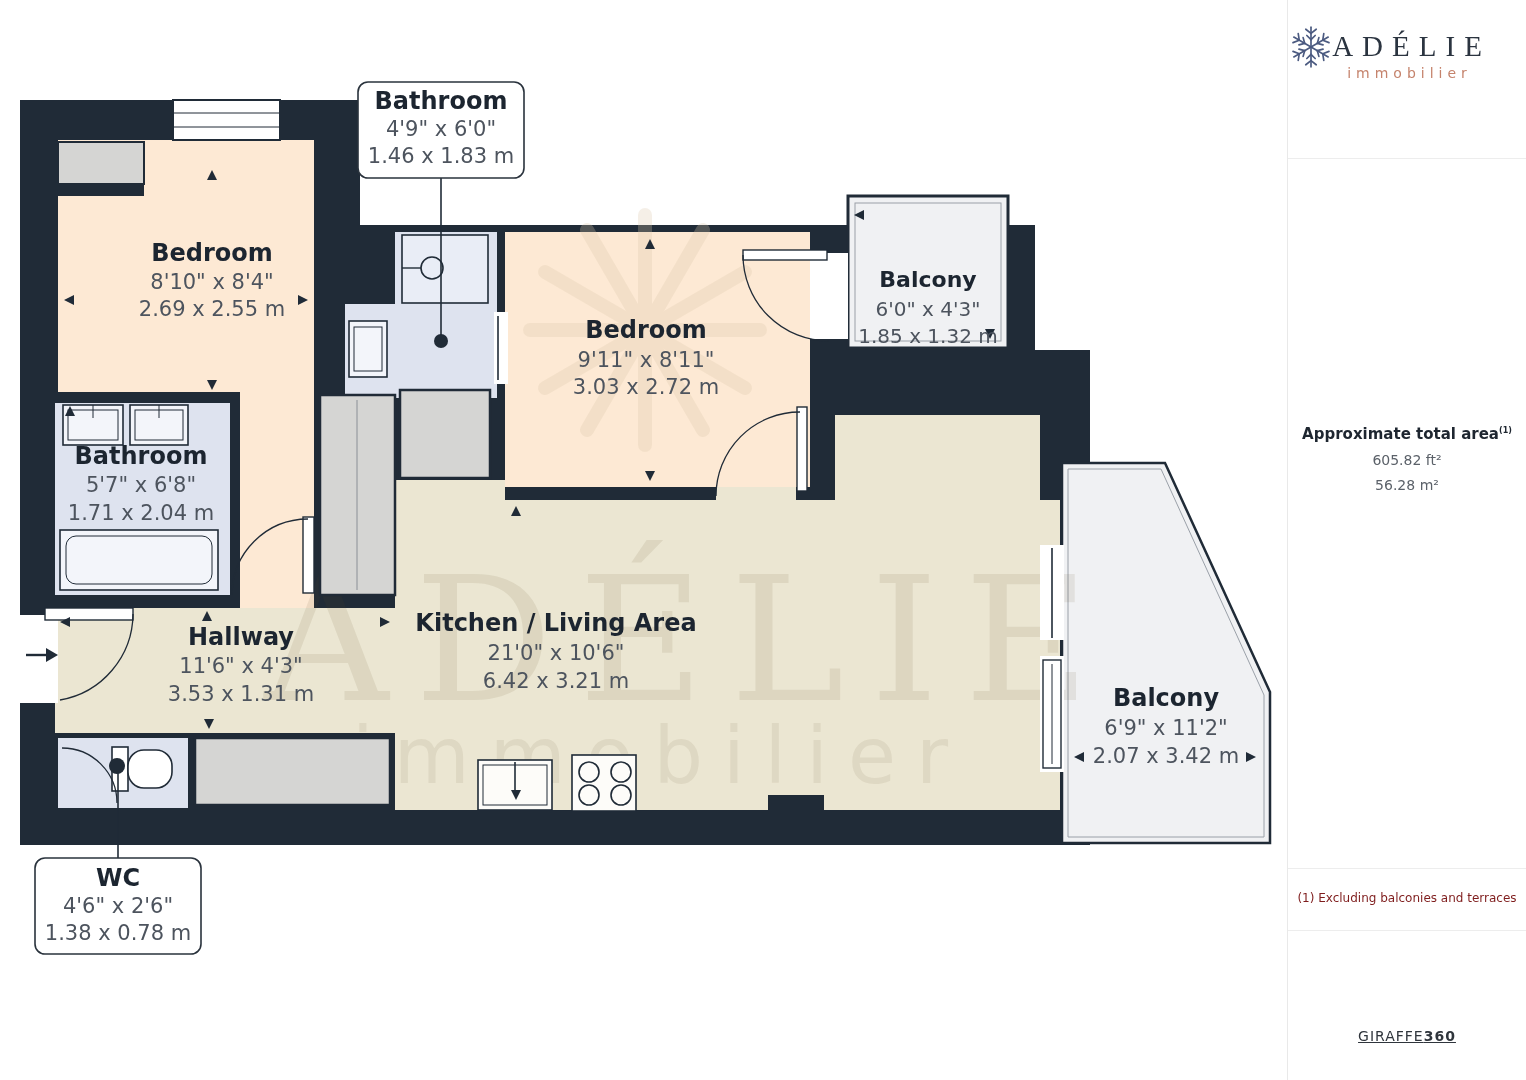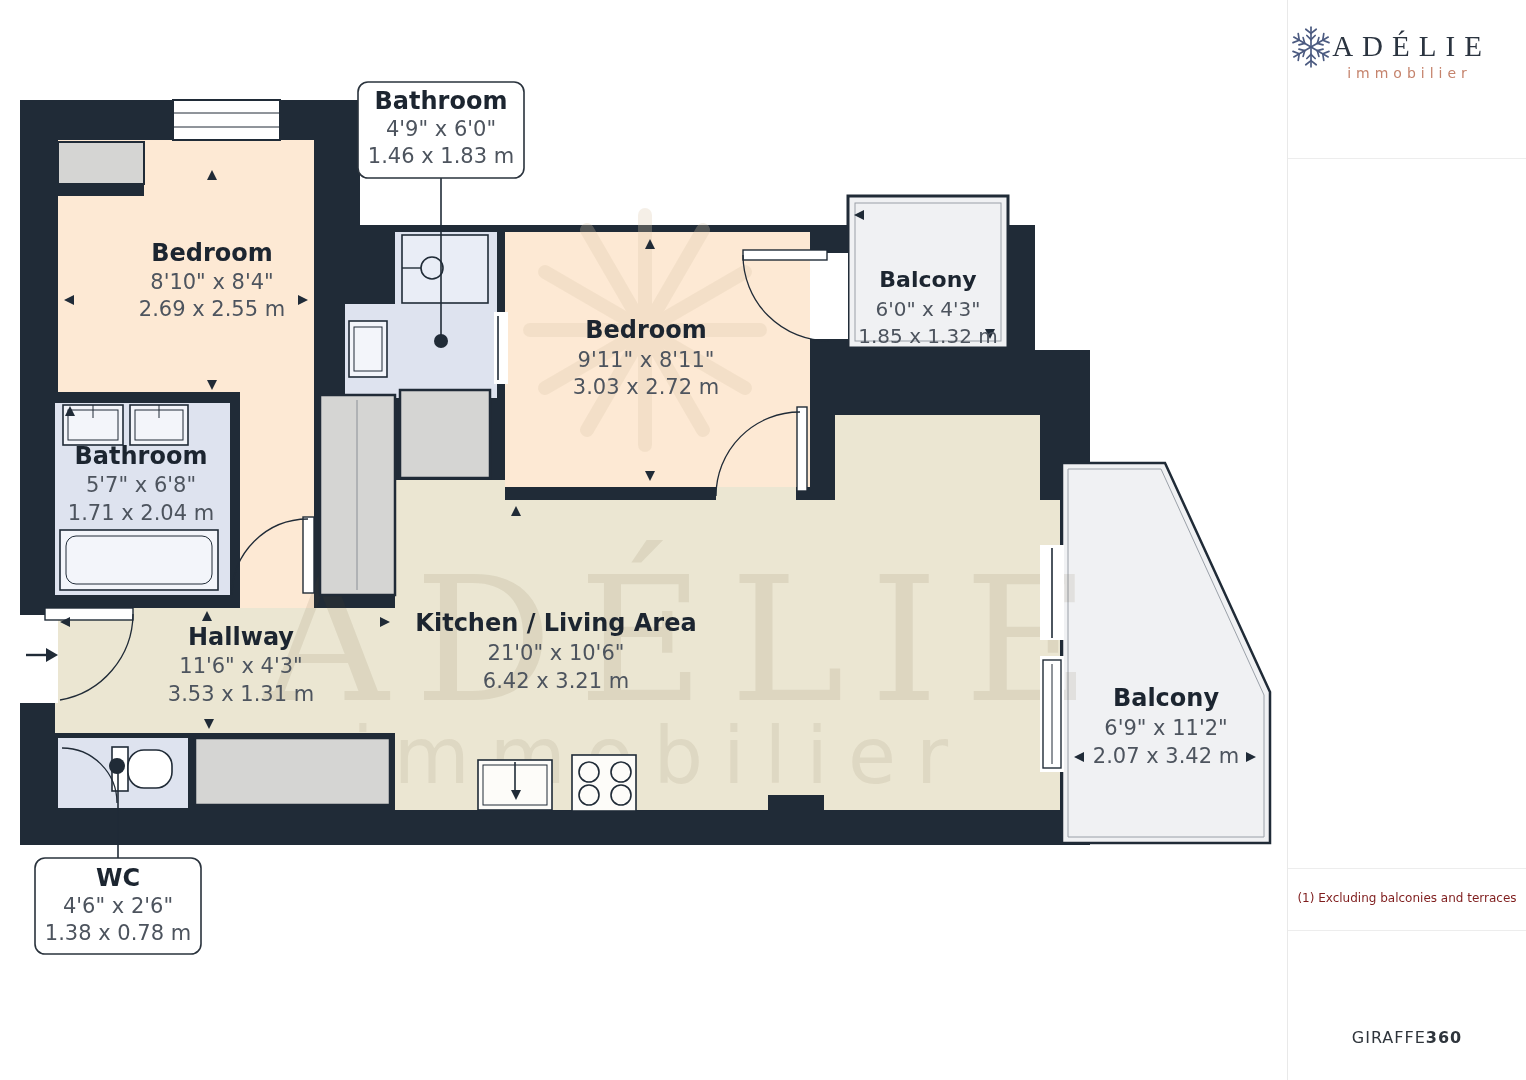--- a/index.html
+++ b/index.html
@@ -17,21 +17,21 @@
   .sb-tagline{font-size:14px;color:#c5836c;letter-spacing:5px;margin-top:2px;text-indent:5px;}
   .sb-area{position:absolute;top:425px;left:0;width:100%;text-align:center;color:#1e2630;}
   .sb-area-label{font-size:15px;font-weight:bold;}
   .sb-area-label sup{font-size:8px;}
   .sb-area-val{font-size:14px;color:#5b6169;margin-top:9px;}
   .sb-footnote{position:absolute;top:891px;left:0;width:100%;text-align:center;
                font-size:12px;color:#7f1d1d;}
   .sb-disclaimer{position:absolute;top:948px;left:19px;width:200px;text-align:center;
                  font-size:12.5px;line-height:1.45;color:#5d646e;}
   .sb-credit{position:absolute;top:1028px;left:0;width:100%;text-align:center;
-             font-size:16px;letter-spacing:1px;color:#2f353c;}
+             font-size:14px;letter-spacing:1px;color:#2f353c;text-decoration:underline;}
   .sb-credit b{font-weight:bold;}
 
   
   text.room-title{font-family:"DejaVu Sans",sans-serif;font-weight:bold;font-size:24px;fill:#1c2530;}
   text.room-dim{font-family:"DejaVu Sans",sans-serif;font-size:21px;fill:#4d545e;}
   text.wm-big{font-family:"DejaVu Serif","Liberation Serif",serif;font-size:172px;letter-spacing:26px;
               fill:rgba(96,78,44,0.10);}
   text.wm-small{font-family:"DejaVu Sans",sans-serif;font-size:78px;letter-spacing:20px;
                 fill:rgba(96,78,44,0.09);}
 </style>
@@ -266,20 +266,25 @@
               <line x1="22" y1="15" x2="26" y2="11"></line>
         </g>
       </g>
     </svg>
     <div class="sb-brand">ADÉLIE</div>
     <div class="sb-tagline">immobilier</div>
   </div>
 
   <div class="sb-divider" style="top:158px"></div>
 
+  <div class="sb-area">
+    <div class="sb-area-label"><span>Approximate total area</span><sup>(1)</sup></div>
+    <div class="sb-area-val">605.82 ft²</div>
+    <div class="sb-area-val">56.28 m²</div>
+  </div>
 
   <div class="sb-divider" style="top:868px"></div>
 
   <div class="sb-footnote">(1) Excluding balconies and terraces</div>
 
   <div class="sb-divider" style="top:930px"></div>
 
 
   <div class="sb-credit"><span>GIRAFFE</span><b>360</b></div>
 

